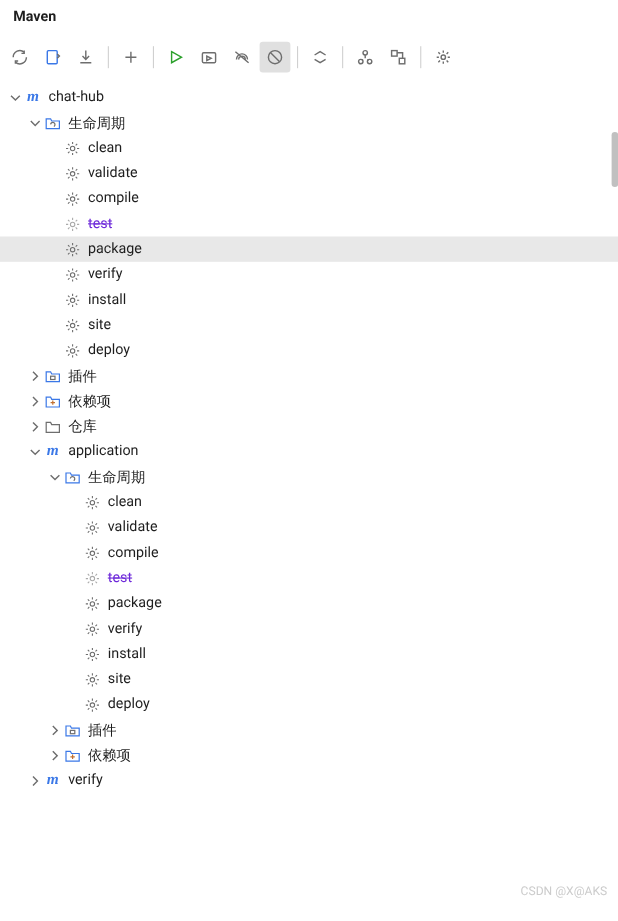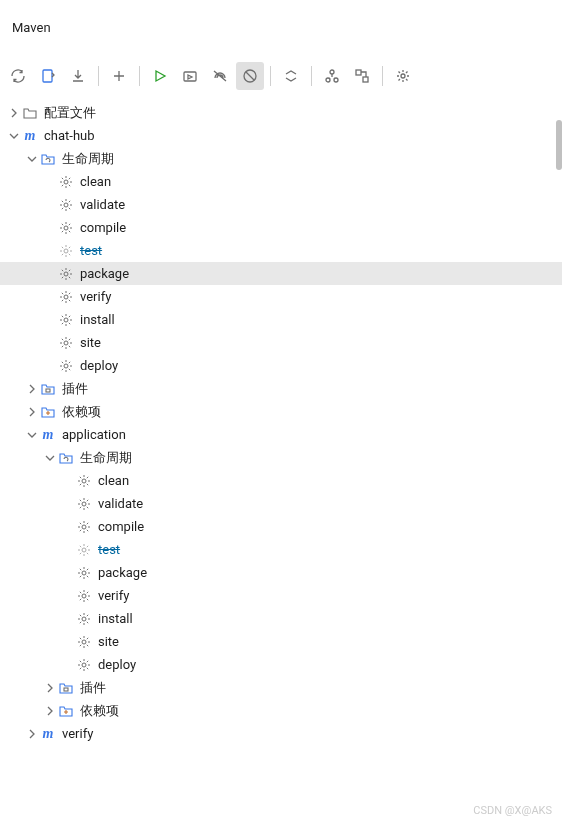--- a/index.html
+++ b/index.html
@@ -11,22 +11,22 @@
     body {
       background: #fff;
       width: 562px;
       height: 837px;
       position: relative;
       overflow: hidden;
       font-size: 13px;
       color: #1e1e1e;
     }
     .panel-header {
-      padding: 20px 12px;
-      font-weight: 400;
+      padding: 8px 12px;
+      font-weight: 700;
       font-size: 13px;
       border-bottom: 1px solid transparent;
     }
     .toolbar {
       display: flex;
       align-items: center;
       padding: 6px 4px;
       gap: 2px;
       border-bottom: 1px solid transparent;
     }
@@ -79,21 +79,21 @@
       display: flex;
       align-items: center;
       justify-content: center;
       flex: 0 0 16px;
       margin-right: 6px;
     }
     .label {
       font-size: 13px;
     }
     .label.disabled {
-      color: #0369a1;
+      color: #6d28d9;
       text-decoration: line-through;
     }
     .maven-m {
       font-family: Georgia, serif;
       font-style: italic;
       font-weight: bold;
       color: #3b78e7;
       font-size: 14px;
     }
     .indent-0 { padding-left: 6px; }
@@ -194,179 +194,179 @@
   <div class="toolbar-btn" title="Settings">
     <svg viewBox="0 0 16 16" width="16" height="16" fill="none" stroke="#6e6e6e" stroke-width="1.3">
         <circle cx="8" cy="8" r="2"></circle>
         <path d="M8 2v2M8 12v2M2 8h2M12 8h2M3.5 3.5l1.5 1.5M11 11l1.5 1.5M12.5 3.5L11 5M5 11l-1.5 1.5"></path>
       </svg>
   </div>
 </div>
 
 <div class="tree">
 
+
   <div class="tree-row indent-0">
     <span class="chevron">
         <svg viewBox="0 0 10 10" fill="none" stroke="#6e6e6e" stroke-width="1.3">
+          <path d="M1 3l4 4 4-4"></path>
+        </svg>
+      </span>
+    <span class="icon">
+        <span class="maven-m">m</span>
+      </span>
+    <span class="label">chat-hub</span>
+  </div>
+
+  <div class="tree-row indent-1">
+    <span class="chevron">
+        <svg viewBox="0 0 10 10" fill="none" stroke="#6e6e6e" stroke-width="1.3">
+          <path d="M1 3l4 4 4-4"></path>
+        </svg>
+      </span>
+    <span class="icon">
+        <svg viewBox="0 0 16 16" fill="none" stroke="#3b78e7" stroke-width="1.1">
+          <path d="M2 4h4l1 2h7v7H2z"></path>
+          <path d="M6 9a2 2 0 1 1 3 2" stroke="#6e6e6e"></path>
+        </svg>
+      </span>
+    <span class="label">生命周期</span>
+  </div>
+
+  <div class="tree-row indent-2">
+    <span class="chevron"></span>
+    <span class="icon">
+        <svg viewBox="0 0 16 16" fill="none" stroke="#6e6e6e" stroke-width="1">
+          <circle cx="8" cy="8" r="2"></circle>
+          <path d="M8 2v2M8 12v2M2 8h2M12 8h2M3.8 3.8l1.4 1.4M10.8 10.8l1.4 1.4M12.2 3.8l-1.4 1.4M5.2 10.8l-1.4 1.4"></path>
+        </svg>
+      </span>
+    <span class="label">clean</span>
+  </div>
+  <div class="tree-row indent-2">
+    <span class="chevron"></span>
+    <span class="icon">
+        <svg viewBox="0 0 16 16" fill="none" stroke="#6e6e6e" stroke-width="1">
+          <circle cx="8" cy="8" r="2"></circle>
+          <path d="M8 2v2M8 12v2M2 8h2M12 8h2M3.8 3.8l1.4 1.4M10.8 10.8l1.4 1.4M12.2 3.8l-1.4 1.4M5.2 10.8l-1.4 1.4"></path>
+        </svg>
+      </span>
+    <span class="label">validate</span>
+  </div>
+  <div class="tree-row indent-2">
+    <span class="chevron"></span>
+    <span class="icon">
+        <svg viewBox="0 0 16 16" fill="none" stroke="#6e6e6e" stroke-width="1">
+          <circle cx="8" cy="8" r="2"></circle>
+          <path d="M8 2v2M8 12v2M2 8h2M12 8h2M3.8 3.8l1.4 1.4M10.8 10.8l1.4 1.4M12.2 3.8l-1.4 1.4M5.2 10.8l-1.4 1.4"></path>
+        </svg>
+      </span>
+    <span class="label">compile</span>
+  </div>
+  <div class="tree-row indent-2">
+    <span class="chevron"></span>
+    <span class="icon">
+        <svg viewBox="0 0 16 16" fill="none" stroke="#aaa" stroke-width="1">
+          <circle cx="8" cy="8" r="2"></circle>
+          <path d="M8 2v2M8 12v2M2 8h2M12 8h2M3.8 3.8l1.4 1.4M10.8 10.8l1.4 1.4M12.2 3.8l-1.4 1.4M5.2 10.8l-1.4 1.4"></path>
+        </svg>
+      </span>
+    <span class="label disabled">test</span>
+  </div>
+  <div class="tree-row indent-2 selected">
+    <span class="chevron"></span>
+    <span class="icon">
+        <svg viewBox="0 0 16 16" fill="none" stroke="#6e6e6e" stroke-width="1">
+          <circle cx="8" cy="8" r="2"></circle>
+          <path d="M8 2v2M8 12v2M2 8h2M12 8h2M3.8 3.8l1.4 1.4M10.8 10.8l1.4 1.4M12.2 3.8l-1.4 1.4M5.2 10.8l-1.4 1.4"></path>
+        </svg>
+      </span>
+    <span class="label">package</span>
+  </div>
+  <div class="tree-row indent-2">
+    <span class="chevron"></span>
+    <span class="icon">
+        <svg viewBox="0 0 16 16" fill="none" stroke="#6e6e6e" stroke-width="1">
+          <circle cx="8" cy="8" r="2"></circle>
+          <path d="M8 2v2M8 12v2M2 8h2M12 8h2M3.8 3.8l1.4 1.4M10.8 10.8l1.4 1.4M12.2 3.8l-1.4 1.4M5.2 10.8l-1.4 1.4"></path>
+        </svg>
+      </span>
+    <span class="label">verify</span>
+  </div>
+  <div class="tree-row indent-2">
+    <span class="chevron"></span>
+    <span class="icon">
+        <svg viewBox="0 0 16 16" fill="none" stroke="#6e6e6e" stroke-width="1">
+          <circle cx="8" cy="8" r="2"></circle>
+          <path d="M8 2v2M8 12v2M2 8h2M12 8h2M3.8 3.8l1.4 1.4M10.8 10.8l1.4 1.4M12.2 3.8l-1.4 1.4M5.2 10.8l-1.4 1.4"></path>
+        </svg>
+      </span>
+    <span class="label">install</span>
+  </div>
+  <div class="tree-row indent-2">
+    <span class="chevron"></span>
+    <span class="icon">
+        <svg viewBox="0 0 16 16" fill="none" stroke="#6e6e6e" stroke-width="1">
+          <circle cx="8" cy="8" r="2"></circle>
+          <path d="M8 2v2M8 12v2M2 8h2M12 8h2M3.8 3.8l1.4 1.4M10.8 10.8l1.4 1.4M12.2 3.8l-1.4 1.4M5.2 10.8l-1.4 1.4"></path>
+        </svg>
+      </span>
+    <span class="label">site</span>
+  </div>
+  <div class="tree-row indent-2">
+    <span class="chevron"></span>
+    <span class="icon">
+        <svg viewBox="0 0 16 16" fill="none" stroke="#6e6e6e" stroke-width="1">
+          <circle cx="8" cy="8" r="2"></circle>
+          <path d="M8 2v2M8 12v2M2 8h2M12 8h2M3.8 3.8l1.4 1.4M10.8 10.8l1.4 1.4M12.2 3.8l-1.4 1.4M5.2 10.8l-1.4 1.4"></path>
+        </svg>
+      </span>
+    <span class="label">deploy</span>
+  </div>
+
+  <div class="tree-row indent-1">
+    <span class="chevron">
+        <svg viewBox="0 0 10 10" fill="none" stroke="#6e6e6e" stroke-width="1.3">
           <path d="M3 1l4 4-4 4"></path>
         </svg>
       </span>
     <span class="icon">
+        <svg viewBox="0 0 16 16" fill="none" stroke="#3b78e7" stroke-width="1.1">
+          <path d="M2 4h4l1 2h7v7H2z"></path>
+          <rect x="6" y="8" width="4" height="3" stroke="#6e6e6e"></rect>
+        </svg>
+      </span>
+    <span class="label">插件</span>
+  </div>
+  <div class="tree-row indent-1">
+    <span class="chevron">
+        <svg viewBox="0 0 10 10" fill="none" stroke="#6e6e6e" stroke-width="1.3">
+          <path d="M3 1l4 4-4 4"></path>
+        </svg>
+      </span>
+    <span class="icon">
+        <svg viewBox="0 0 16 16" fill="none" stroke="#3b78e7" stroke-width="1.1">
+          <path d="M2 4h4l1 2h7v7H2z"></path>
+          <path d="M6 9h4M8 7v4" stroke="#c27030"></path>
+        </svg>
+      </span>
+    <span class="label">依赖项</span>
+  </div>
+  <div class="tree-row indent-1">
+    <span class="chevron">
+        <svg viewBox="0 0 10 10" fill="none" stroke="#6e6e6e" stroke-width="1.3">
+          <path d="M3 1l4 4-4 4"></path>
+        </svg>
+      </span>
+    <span class="icon">
         <svg viewBox="0 0 16 16" fill="none" stroke="#6e6e6e" stroke-width="1.1">
           <path d="M2 4h4l1 2h7v7H2z"></path>
         </svg>
       </span>
-    <span class="label">配置文件</span>
-  </div>
-
-  <div class="tree-row indent-0">
-    <span class="chevron">
-        <svg viewBox="0 0 10 10" fill="none" stroke="#6e6e6e" stroke-width="1.3">
-          <path d="M1 3l4 4 4-4"></path>
-        </svg>
-      </span>
-    <span class="icon">
-        <span class="maven-m">m</span>
-      </span>
-    <span class="label">chat-hub</span>
-  </div>
-
-  <div class="tree-row indent-1">
-    <span class="chevron">
-        <svg viewBox="0 0 10 10" fill="none" stroke="#6e6e6e" stroke-width="1.3">
-          <path d="M1 3l4 4 4-4"></path>
-        </svg>
-      </span>
-    <span class="icon">
-        <svg viewBox="0 0 16 16" fill="none" stroke="#3b78e7" stroke-width="1.1">
-          <path d="M2 4h4l1 2h7v7H2z"></path>
-          <path d="M6 9a2 2 0 1 1 3 2" stroke="#6e6e6e"></path>
-        </svg>
-      </span>
-    <span class="label">生命周期</span>
-  </div>
-
-  <div class="tree-row indent-2">
-    <span class="chevron"></span>
-    <span class="icon">
-        <svg viewBox="0 0 16 16" fill="none" stroke="#6e6e6e" stroke-width="1">
-          <circle cx="8" cy="8" r="2"></circle>
-          <path d="M8 2v2M8 12v2M2 8h2M12 8h2M3.8 3.8l1.4 1.4M10.8 10.8l1.4 1.4M12.2 3.8l-1.4 1.4M5.2 10.8l-1.4 1.4"></path>
-        </svg>
-      </span>
-    <span class="label">clean</span>
-  </div>
-  <div class="tree-row indent-2">
-    <span class="chevron"></span>
-    <span class="icon">
-        <svg viewBox="0 0 16 16" fill="none" stroke="#6e6e6e" stroke-width="1">
-          <circle cx="8" cy="8" r="2"></circle>
-          <path d="M8 2v2M8 12v2M2 8h2M12 8h2M3.8 3.8l1.4 1.4M10.8 10.8l1.4 1.4M12.2 3.8l-1.4 1.4M5.2 10.8l-1.4 1.4"></path>
-        </svg>
-      </span>
-    <span class="label">validate</span>
-  </div>
-  <div class="tree-row indent-2">
-    <span class="chevron"></span>
-    <span class="icon">
-        <svg viewBox="0 0 16 16" fill="none" stroke="#6e6e6e" stroke-width="1">
-          <circle cx="8" cy="8" r="2"></circle>
-          <path d="M8 2v2M8 12v2M2 8h2M12 8h2M3.8 3.8l1.4 1.4M10.8 10.8l1.4 1.4M12.2 3.8l-1.4 1.4M5.2 10.8l-1.4 1.4"></path>
-        </svg>
-      </span>
-    <span class="label">compile</span>
-  </div>
-  <div class="tree-row indent-2">
-    <span class="chevron"></span>
-    <span class="icon">
-        <svg viewBox="0 0 16 16" fill="none" stroke="#aaa" stroke-width="1">
-          <circle cx="8" cy="8" r="2"></circle>
-          <path d="M8 2v2M8 12v2M2 8h2M12 8h2M3.8 3.8l1.4 1.4M10.8 10.8l1.4 1.4M12.2 3.8l-1.4 1.4M5.2 10.8l-1.4 1.4"></path>
-        </svg>
-      </span>
-    <span class="label disabled">test</span>
-  </div>
-  <div class="tree-row indent-2 selected">
-    <span class="chevron"></span>
-    <span class="icon">
-        <svg viewBox="0 0 16 16" fill="none" stroke="#6e6e6e" stroke-width="1">
-          <circle cx="8" cy="8" r="2"></circle>
-          <path d="M8 2v2M8 12v2M2 8h2M12 8h2M3.8 3.8l1.4 1.4M10.8 10.8l1.4 1.4M12.2 3.8l-1.4 1.4M5.2 10.8l-1.4 1.4"></path>
-        </svg>
-      </span>
-    <span class="label">package</span>
-  </div>
-  <div class="tree-row indent-2">
-    <span class="chevron"></span>
-    <span class="icon">
-        <svg viewBox="0 0 16 16" fill="none" stroke="#6e6e6e" stroke-width="1">
-          <circle cx="8" cy="8" r="2"></circle>
-          <path d="M8 2v2M8 12v2M2 8h2M12 8h2M3.8 3.8l1.4 1.4M10.8 10.8l1.4 1.4M12.2 3.8l-1.4 1.4M5.2 10.8l-1.4 1.4"></path>
-        </svg>
-      </span>
-    <span class="label">verify</span>
-  </div>
-  <div class="tree-row indent-2">
-    <span class="chevron"></span>
-    <span class="icon">
-        <svg viewBox="0 0 16 16" fill="none" stroke="#6e6e6e" stroke-width="1">
-          <circle cx="8" cy="8" r="2"></circle>
-          <path d="M8 2v2M8 12v2M2 8h2M12 8h2M3.8 3.8l1.4 1.4M10.8 10.8l1.4 1.4M12.2 3.8l-1.4 1.4M5.2 10.8l-1.4 1.4"></path>
-        </svg>
-      </span>
-    <span class="label">install</span>
-  </div>
-  <div class="tree-row indent-2">
-    <span class="chevron"></span>
-    <span class="icon">
-        <svg viewBox="0 0 16 16" fill="none" stroke="#6e6e6e" stroke-width="1">
-          <circle cx="8" cy="8" r="2"></circle>
-          <path d="M8 2v2M8 12v2M2 8h2M12 8h2M3.8 3.8l1.4 1.4M10.8 10.8l1.4 1.4M12.2 3.8l-1.4 1.4M5.2 10.8l-1.4 1.4"></path>
-        </svg>
-      </span>
-    <span class="label">site</span>
-  </div>
-  <div class="tree-row indent-2">
-    <span class="chevron"></span>
-    <span class="icon">
-        <svg viewBox="0 0 16 16" fill="none" stroke="#6e6e6e" stroke-width="1">
-          <circle cx="8" cy="8" r="2"></circle>
-          <path d="M8 2v2M8 12v2M2 8h2M12 8h2M3.8 3.8l1.4 1.4M10.8 10.8l1.4 1.4M12.2 3.8l-1.4 1.4M5.2 10.8l-1.4 1.4"></path>
-        </svg>
-      </span>
-    <span class="label">deploy</span>
-  </div>
-
-  <div class="tree-row indent-1">
-    <span class="chevron">
-        <svg viewBox="0 0 10 10" fill="none" stroke="#6e6e6e" stroke-width="1.3">
-          <path d="M3 1l4 4-4 4"></path>
-        </svg>
-      </span>
-    <span class="icon">
-        <svg viewBox="0 0 16 16" fill="none" stroke="#3b78e7" stroke-width="1.1">
-          <path d="M2 4h4l1 2h7v7H2z"></path>
-          <rect x="6" y="8" width="4" height="3" stroke="#6e6e6e"></rect>
-        </svg>
-      </span>
-    <span class="label">插件</span>
-  </div>
-  <div class="tree-row indent-1">
-    <span class="chevron">
-        <svg viewBox="0 0 10 10" fill="none" stroke="#6e6e6e" stroke-width="1.3">
-          <path d="M3 1l4 4-4 4"></path>
-        </svg>
-      </span>
-    <span class="icon">
-        <svg viewBox="0 0 16 16" fill="none" stroke="#3b78e7" stroke-width="1.1">
-          <path d="M2 4h4l1 2h7v7H2z"></path>
-          <path d="M6 9h4M8 7v4" stroke="#c27030"></path>
-        </svg>
-      </span>
-    <span class="label">依赖项</span>
+    <span class="label">仓库</span>
   </div>
 
   <div class="tree-row indent-1">
     <span class="chevron">
         <svg viewBox="0 0 10 10" fill="none" stroke="#6e6e6e" stroke-width="1.3">
           <path d="M1 3l4 4 4-4"></path>
         </svg>
       </span>
     <span class="icon">
         <span class="maven-m">m</span>

